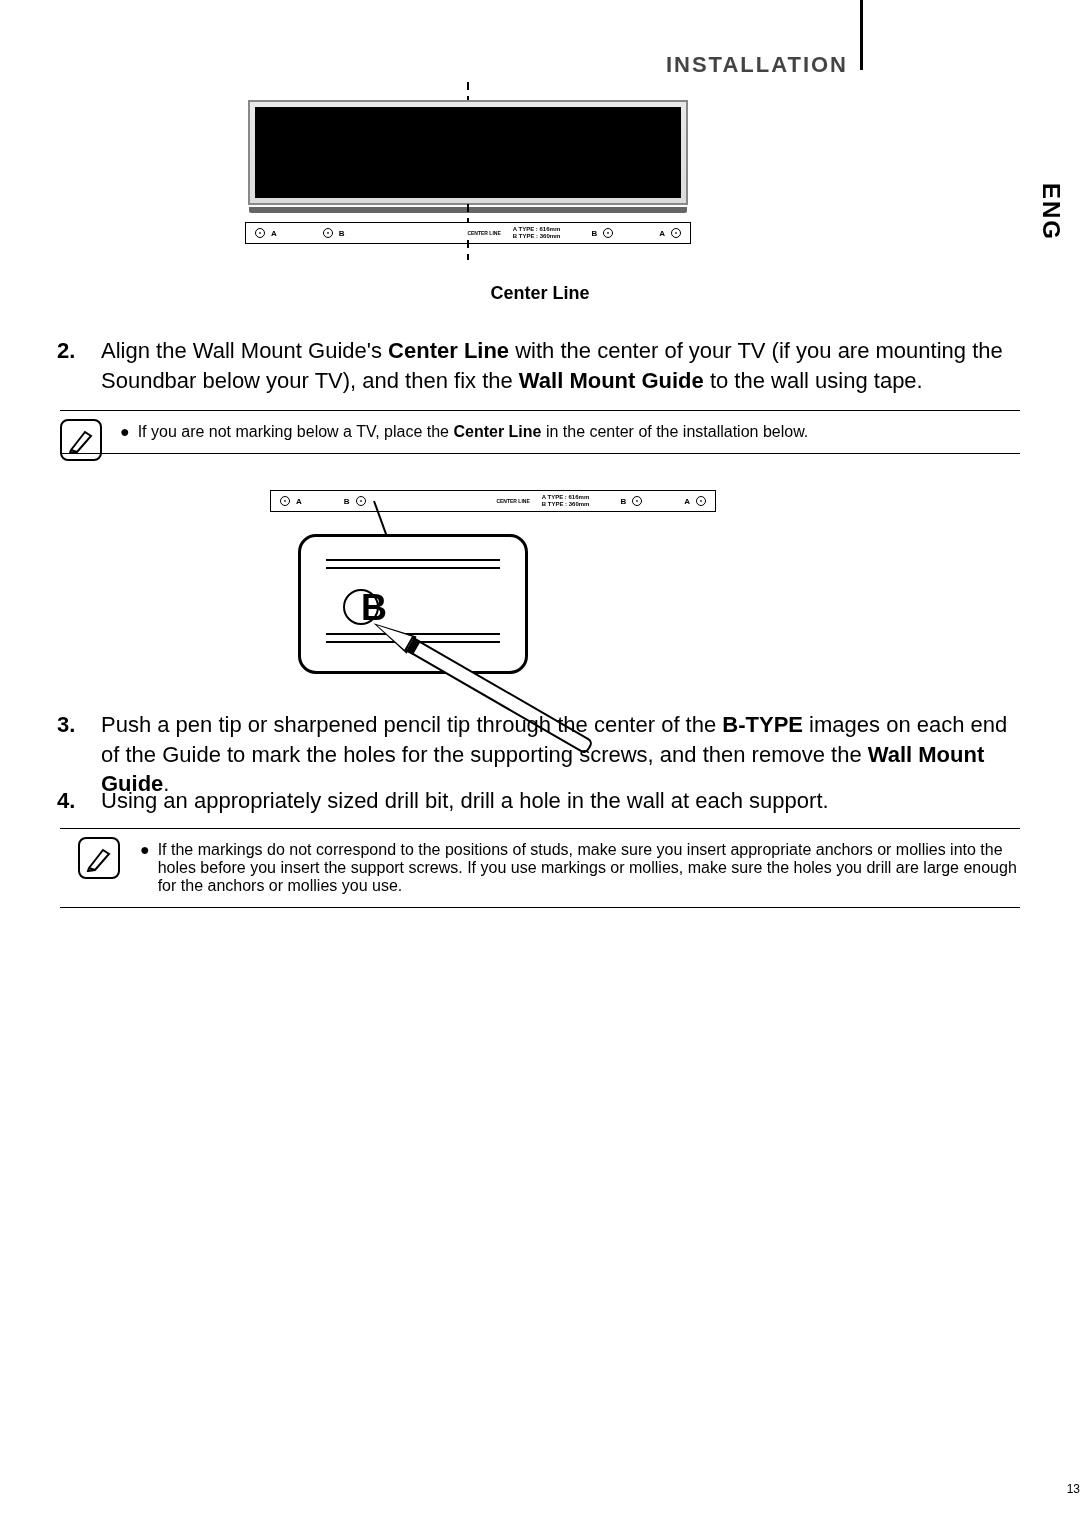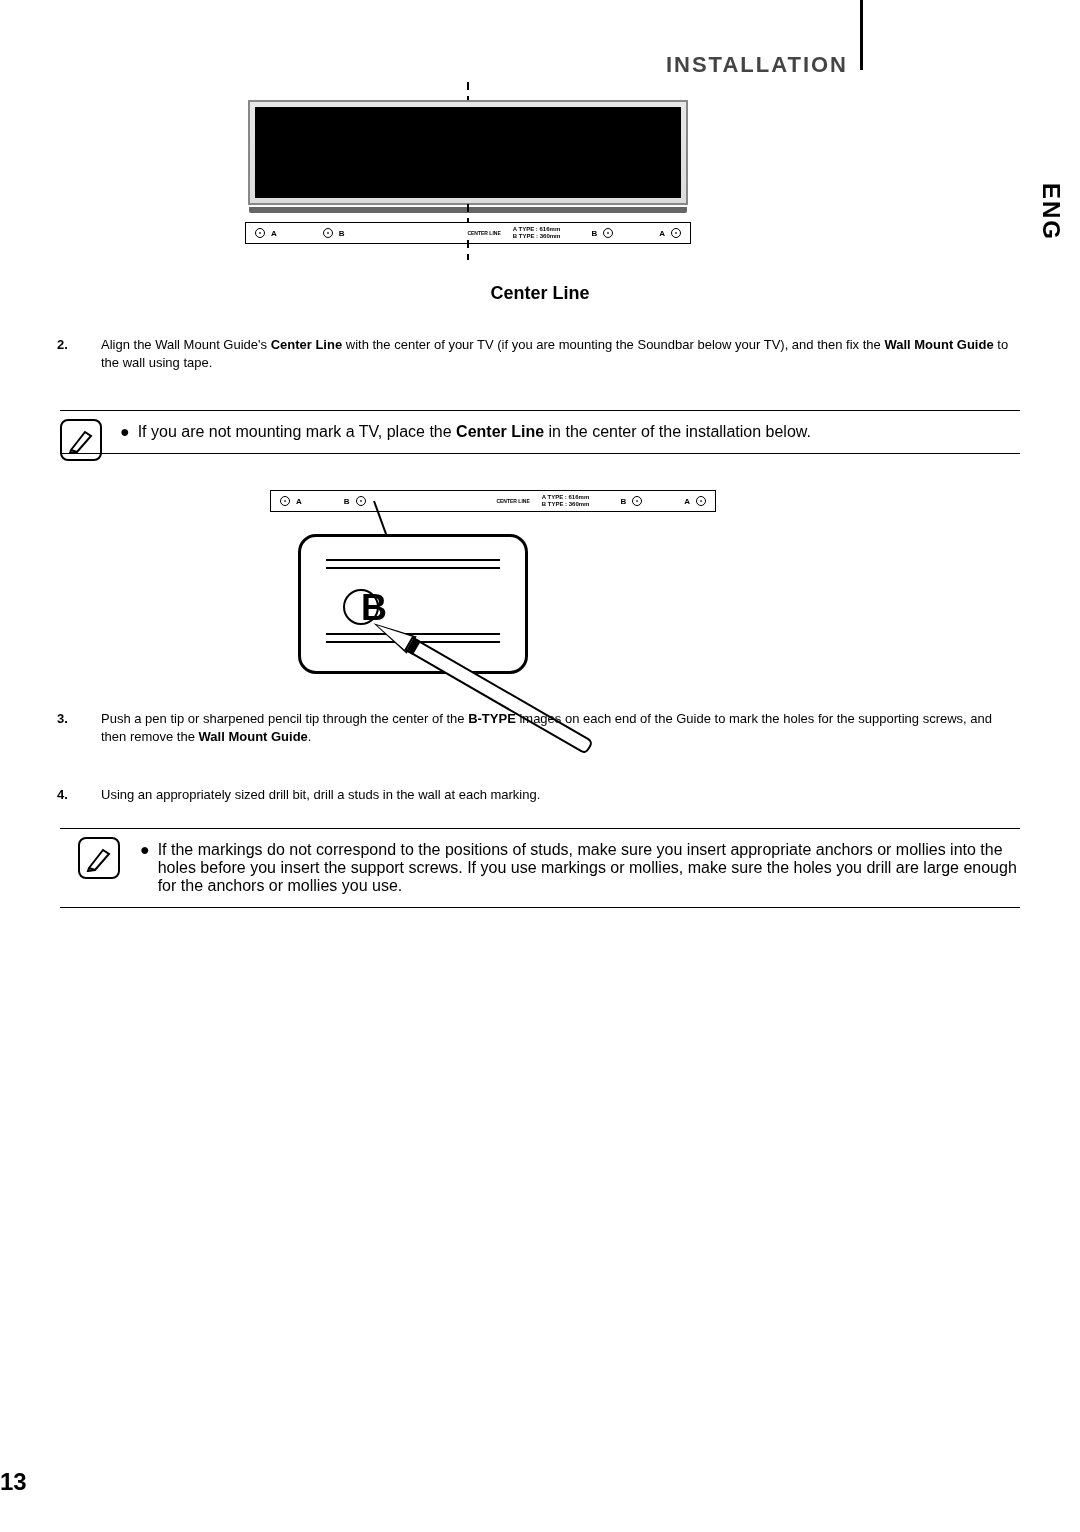--- a/index.html
+++ b/index.html
@@ -24,21 +24,21 @@
   .gs1 { top: 140px; }
   .slot { width: 10px; height: 10px; border: 1px solid #000; border-radius: 50%; margin: 0 3px; position:relative; }
   .slot::after{content:"";position:absolute;inset:3px;border:1px solid #000;border-radius:50%;}
   .glabel { font-size: 8px; font-weight: bold; margin: 0 3px; }
   .gcenter { font-size: 5px; font-weight:bold; }
   .gtype { font-size: 6px; font-weight:bold; line-height:1.1; }
   .sp { flex:1; }
 
   .fig1-caption { position:absolute; top: 283px; left: 0; width:1080px; text-align:center; font-weight:bold; font-size:18px; }
 
-  .body-text { position:absolute; left: 79px; right: 56px; font-size: 13px; line-height: 1.35; }
+  .body-text { position:absolute; left: 79px; right: 56px; font-size: 22px; line-height: 1.35; }
   .step-num { font-weight: bold; display:inline-block; width: 22px; }
   .step { padding-left: 22px; text-indent: -22px; }
 
   .step2 { top: 336px; }
   .note-box { position:absolute; left: 60px; right: 56px; border-top: 1px solid #000; border-bottom: 1px solid #000; padding: 12px 0 12px 60px; }
   .note1 { top: 410px; }
   .note-icon { position:absolute; left: 0; top: 8px; width: 42px; height: 42px; border: 2px solid #000; border-radius: 8px; display:flex; align-items:center; justify-content:center; }
   .bullet-line { display:flex; }
   .bullet-dot { margin-right: 8px; }
 
@@ -56,21 +56,21 @@
   .pen-tip2 { position:absolute; left:4px; top:2px; width:0; height:0; border-right:38px solid #fff; border-top:8px solid transparent; border-bottom:8px solid transparent; }
   .pen-band { position:absolute; left:42px; top:2px; width:8px; height:16px; background:#000;}
 
   .step3 { top: 710px; }
   .step4 { top: 786px; }
 
   .note2 { top: 828px; padding-left: 80px;}
   .note2 .note-icon { left: 18px; }
   .note2-content { padding-left: 0; }
 
-  .page-num { position:absolute; bottom: 36px; left:0; width:1080px; text-align:left; font-weight:bold; font-size:24px; }
+  .page-num { position:absolute; bottom: 36px; left:0; width:1080px; text-align:right; font-weight:normal; font-size:12px; }
 
   b { font-weight: bold; }
 </style>
 </head>
 <body>
 
 <div class="page">
   <div class="vrule-top"></div>
   <div class="section-title">INSTALLATION</div>
 
@@ -114,21 +114,21 @@
 
   <div class="note-box note1">
     <div class="note-icon">
       <svg width="28" height="28" viewBox="0 0 28 28">
           <path d="M4 24 L18 6 L24 10 L10 26 L3 27 Z" fill="none" stroke="#000" stroke-width="2"></path>
           <path d="M4 24 L10 26" stroke="#000" stroke-width="2"></path>
         </svg>
     </div>
     <div class="bullet-line">
       <span class="bullet-dot">●</span>
-      <span><span>If you are not mounting mark a TV, place the </span><b>Center Line</b><span> in the center of the installation below.</span></span>
+      <span><span>If you are not marking below a TV, place the </span><b>Center Line</b><span> in the center of the installation below.</span></span>
     </div>
   </div>
 
   <div class="fig2">
     <div class="guide-strip gs2">
       <span style="width:6px"></span>
       <span class="slot"></span>
       <span class="glabel">A</span>
       <span style="width:36px"></span>
       <span class="glabel">B</span>
@@ -164,21 +164,21 @@
           <div class="pen-band"></div>
       </div>
     </div>
   </div>
 
   <div class="body-text step3">
     <p class="step"><span class="step-num">3.</span><span>Push a pen tip or sharpened pencil tip through the center of the </span><b>B-TYPE</b><span> images on each end of the Guide to mark the holes for the supporting screws, and then remove the </span><b>Wall Mount Guide</b><span>.</span></p>
   </div>
 
   <div class="body-text step4">
-    <p class="step"><span class="step-num">4.</span><span>Using an appropriately sized drill bit, drill a studs in the wall at each marking.</span></p>
+    <p class="step"><span class="step-num">4.</span><span>Using an appropriately sized drill bit, drill a hole in the wall at each support.</span></p>
   </div>
 
   <div class="note-box note2">
     <div class="note-icon">
       <svg width="28" height="28" viewBox="0 0 28 28">
           <path d="M4 24 L18 6 L24 10 L10 26 L3 27 Z" fill="none" stroke="#000" stroke-width="2"></path>
           <path d="M4 24 L10 26" stroke="#000" stroke-width="2"></path>
         </svg>
     </div>
     <div class="bullet-line note2-content">

